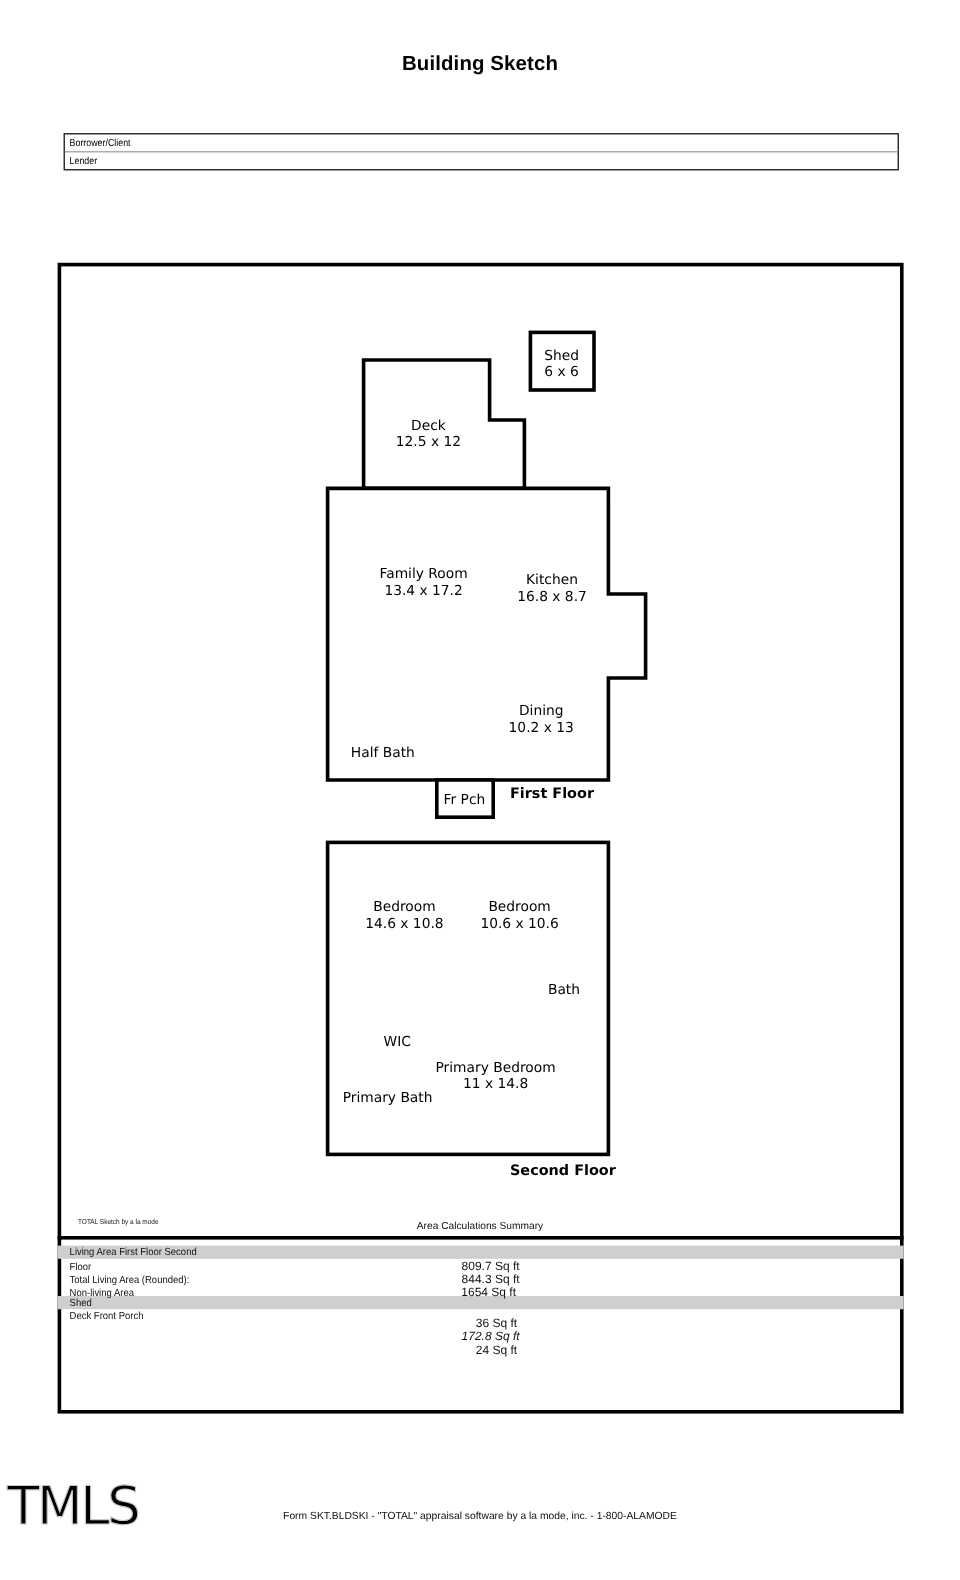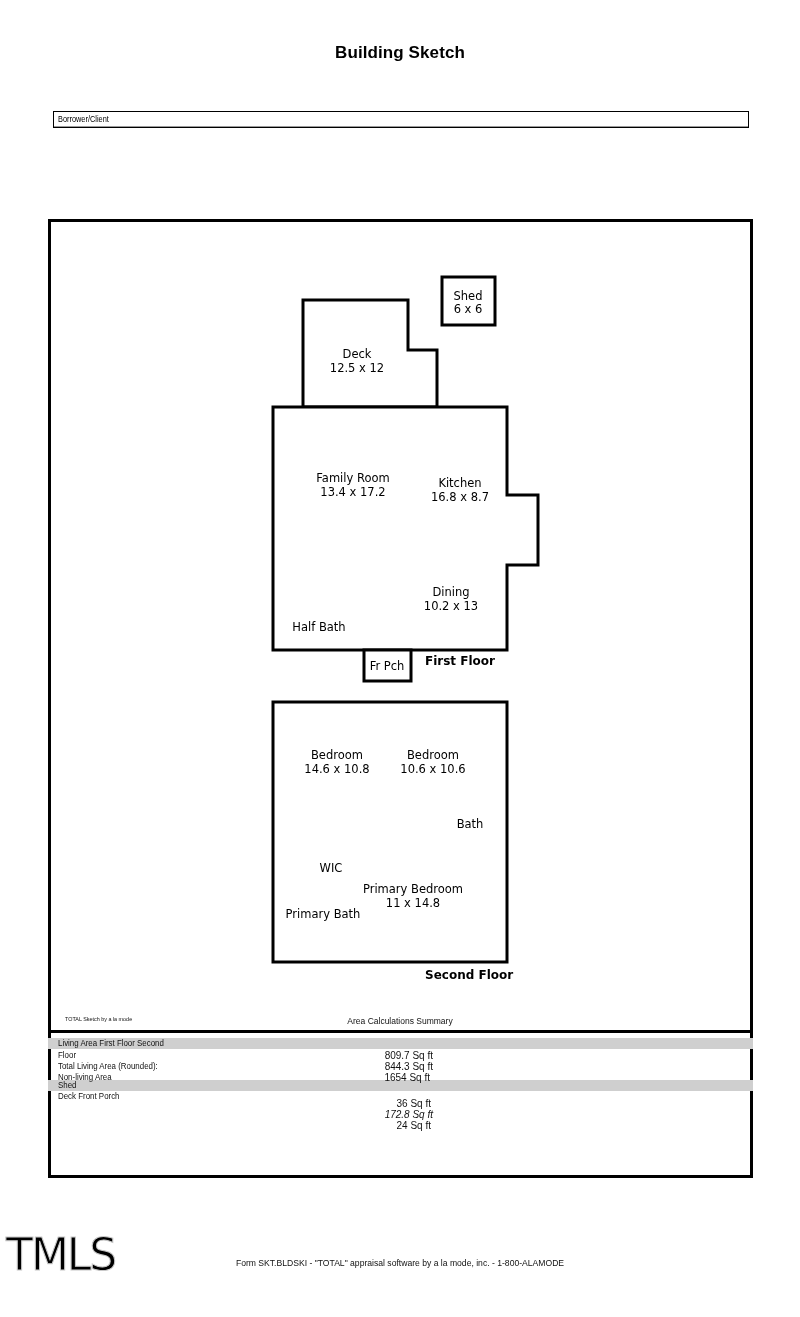--- a/index.html
+++ b/index.html
@@ -85,20 +85,24 @@
 
 <div class="hdr">
 
   <div class="row">
     <span class="lbl" style="left:4px;">Borrower/Client</span>
     <span class="val" style="left:84px;"></span>
   </div>
 
 
 
+  <div class="row last">
+    <span class="lbl" style="left:4px;">Lender</span>
+    <span class="val" style="left:84px;"></span>
+  </div>
 </div>
 
 <div class="frame">
   <svg class="sketch-svg" width="699" height="953" viewBox="0 0 699 953">
 
     <g>
       <rect x="391" y="55" width="53" height="48" fill="#fff" stroke="#000" stroke-width="3"></rect>
       <text x="417" y="78" font-size="11.5" text-anchor="middle">Shed</text>
       <text x="417" y="91" font-size="11.5" text-anchor="middle">6 x 6</text>
     </g>

